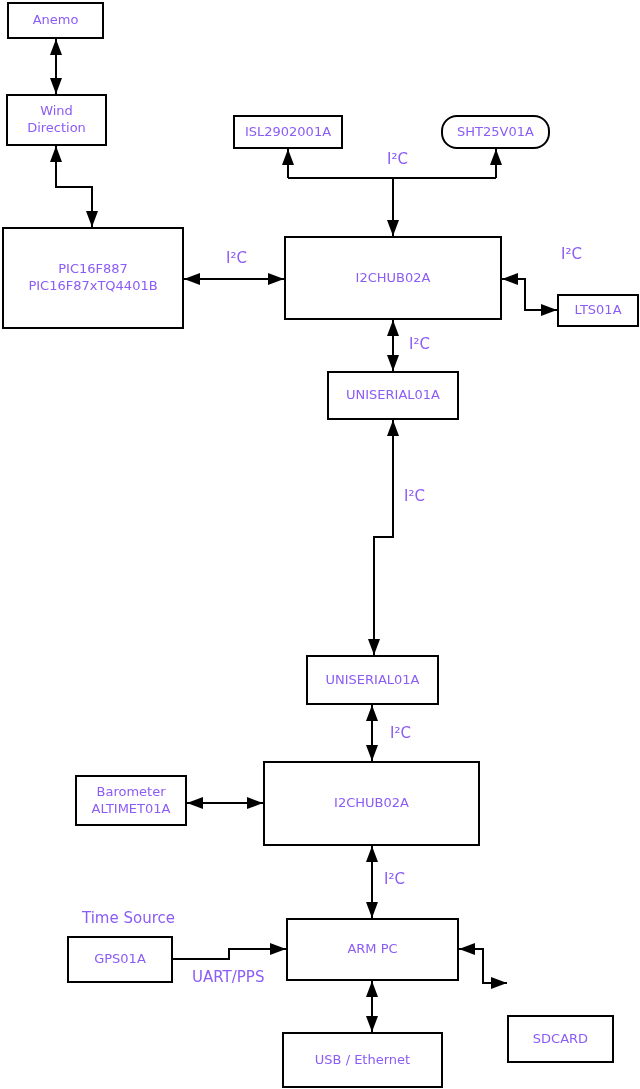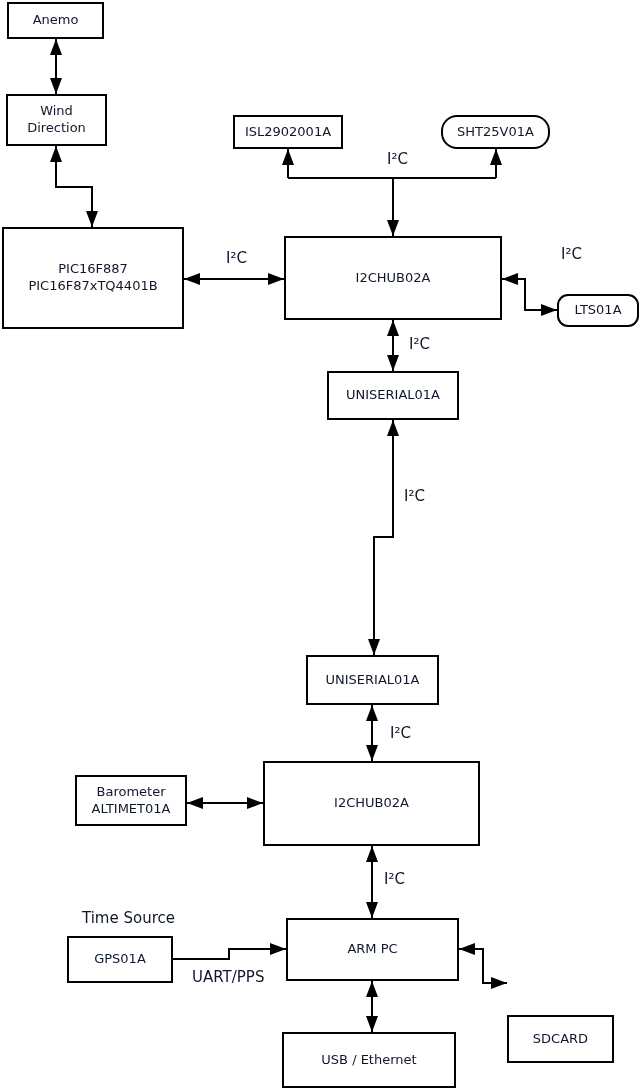--- a/index.html
+++ b/index.html
@@ -2,21 +2,21 @@
 <html><head>
 <meta charset="utf-8">
 <style>
   html, body { margin: 0; padding: 0; background: #ffffff; }
   .canvas {
     position: relative;
     width: 640px;
     height: 1089px;
     background: #ffffff;
     font-family: "DejaVu Sans", "Liberation Sans", sans-serif;
-    color: #0f172a;
+    color: #8b5cf6;
     overflow: hidden;
   }
   svg.wires {
     position: absolute;
     left: 0; top: 0;
     width: 640px; height: 1089px;
   }
   svg.wires path {
     stroke: #000000;
     stroke-width: 2;
@@ -74,30 +74,30 @@
   </svg>
 
   <div class="node" style="left:7px;   top:2px;    width:97px;  height:37px;">Anemo</div>
   <div class="node" style="left:6px;   top:94px;   width:101px; height:52px;">Wind
 Direction</div>
   <div class="node" style="left:2px;   top:227px;  width:182px; height:102px;">PIC16F887
 PIC16F87xTQ4401B</div>
   <div class="node" style="left:233px; top:115px;  width:110px; height:34px;">ISL2902001A</div>
   <div class="node" style="left:441px; top:115px;  width:109px; height:34px;border-radius:16px;">SHT25V01A</div>
   <div class="node" style="left:284px; top:236px;  width:218px; height:84px;">I2CHUB02A</div>
-  <div class="node" style="left:557px; top:294px;  width:82px;  height:33px;border-radius:11px;">LTS01A</div>
+  <div class="node" style="left:557px; top:294px;  width:82px;  height:33px;">LTS01A</div>
   <div class="node" style="left:327px; top:371px;  width:132px; height:49px;">UNISERIAL01A</div>
   <div class="node" style="left:306px; top:655px;  width:133px; height:50px;">UNISERIAL01A</div>
   <div class="node" style="left:263px; top:761px;  width:217px; height:85px;">I2CHUB02A</div>
   <div class="node" style="left:75px;  top:775px;  width:112px; height:51px;">Barometer
 ALTIMET01A</div>
   <div class="node" style="left:67px;  top:936px;  width:106px; height:47px;">GPS01A</div>
   <div class="node" style="left:286px; top:918px;  width:173px; height:63px;">ARM PC</div>
   <div class="node" style="left:507px; top:1015px;  width:107px; height:48px;">SDCARD</div>
-  <div class="node" style="left:282px; top:1032px; width:174px; height:56px;">USB / Ethernet</div>
+  <div class="node" style="left:282px; top:1032px; width:161px; height:56px;">USB / Ethernet</div>
 
   <span class="lbl" style="left:387px; top:150px;">I²C</span>
   <span class="lbl" style="left:226px; top:249px;">I²C</span>
   <span class="lbl" style="left:561px; top:245px;">I²C</span>
   <span class="lbl" style="left:409px; top:335px;">I²C</span>
   <span class="lbl" style="left:404px; top:487px;">I²C</span>
   <span class="lbl" style="left:390px; top:724px;">I²C</span>
   <span class="lbl" style="left:384px; top:870px;">I²C</span>
 
   <span class="lbl" style="left:82px; top:909px;">Time Source</span>

